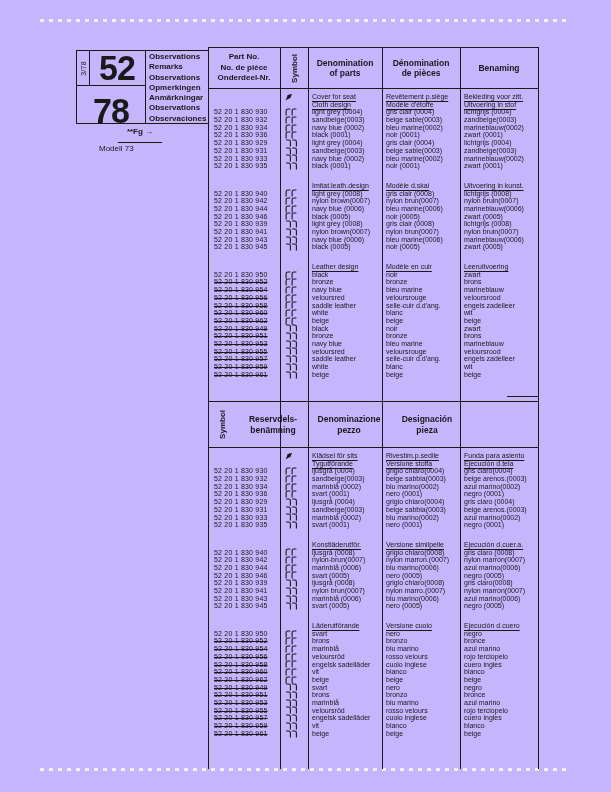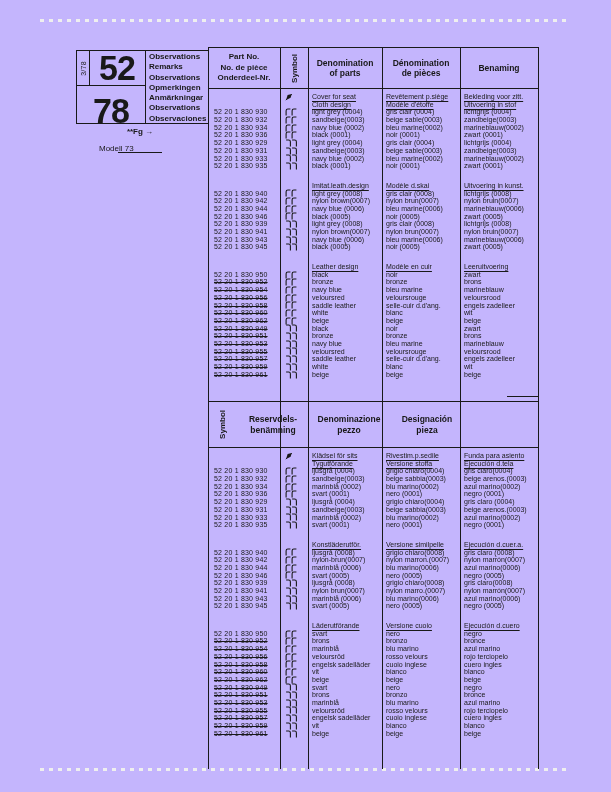--- a/index.html
+++ b/index.html
@@ -23,21 +23,21 @@
   .num-row-bot{height:35px;margin-top:8px;}
   .issue-cell{position:absolute;left:0;top:0;bottom:0;width:13px;border-right:1px solid #191919;
     display:flex;align-items:center;justify-content:center;box-sizing:border-box;}
   .issue-cell span{writing-mode:vertical-rl;transform:rotate(180deg);font-size:7px;letter-spacing:.3px;}
   .big-num{font-size:34px;font-weight:700;letter-spacing:-1px;line-height:1;transform:scaleY(1.04);}
   .num-row-top .big-num{margin-left:12px;}
   .corner-labels{flex:1;padding:1px 0 0 3px;box-sizing:border-box;}
   .corner-labels div{font-size:8px;font-weight:700;line-height:10.3px;white-space:nowrap;}
 
   .fig-ref{position:absolute;left:118px;top:127px;width:44px;text-align:center;
-    font-size:8px;font-weight:700;border-bottom:1px solid #191919;padding-bottom:16px;}
+    font-size:8px;font-weight:700;border-bottom:1px solid #191919;padding-bottom:6px;}
   .model-label{position:absolute;left:87px;top:144px;font-size:8px;margin-left:12px;}
 
   
   .table-frame{position:absolute;left:208px;top:47px;width:331px;height:721px;
     border-top:1.2px solid #191919;box-sizing:content-box;
     background:
       linear-gradient(#191919,#191919) 0px    0/1.2px 100% no-repeat,
       linear-gradient(#191919,#191919) 72px   0/1px   100% no-repeat,
       linear-gradient(#191919,#191919) 100px  0/1px   100% no-repeat,
       linear-gradient(#191919,#191919) 174px  0/1px   100% no-repeat,

